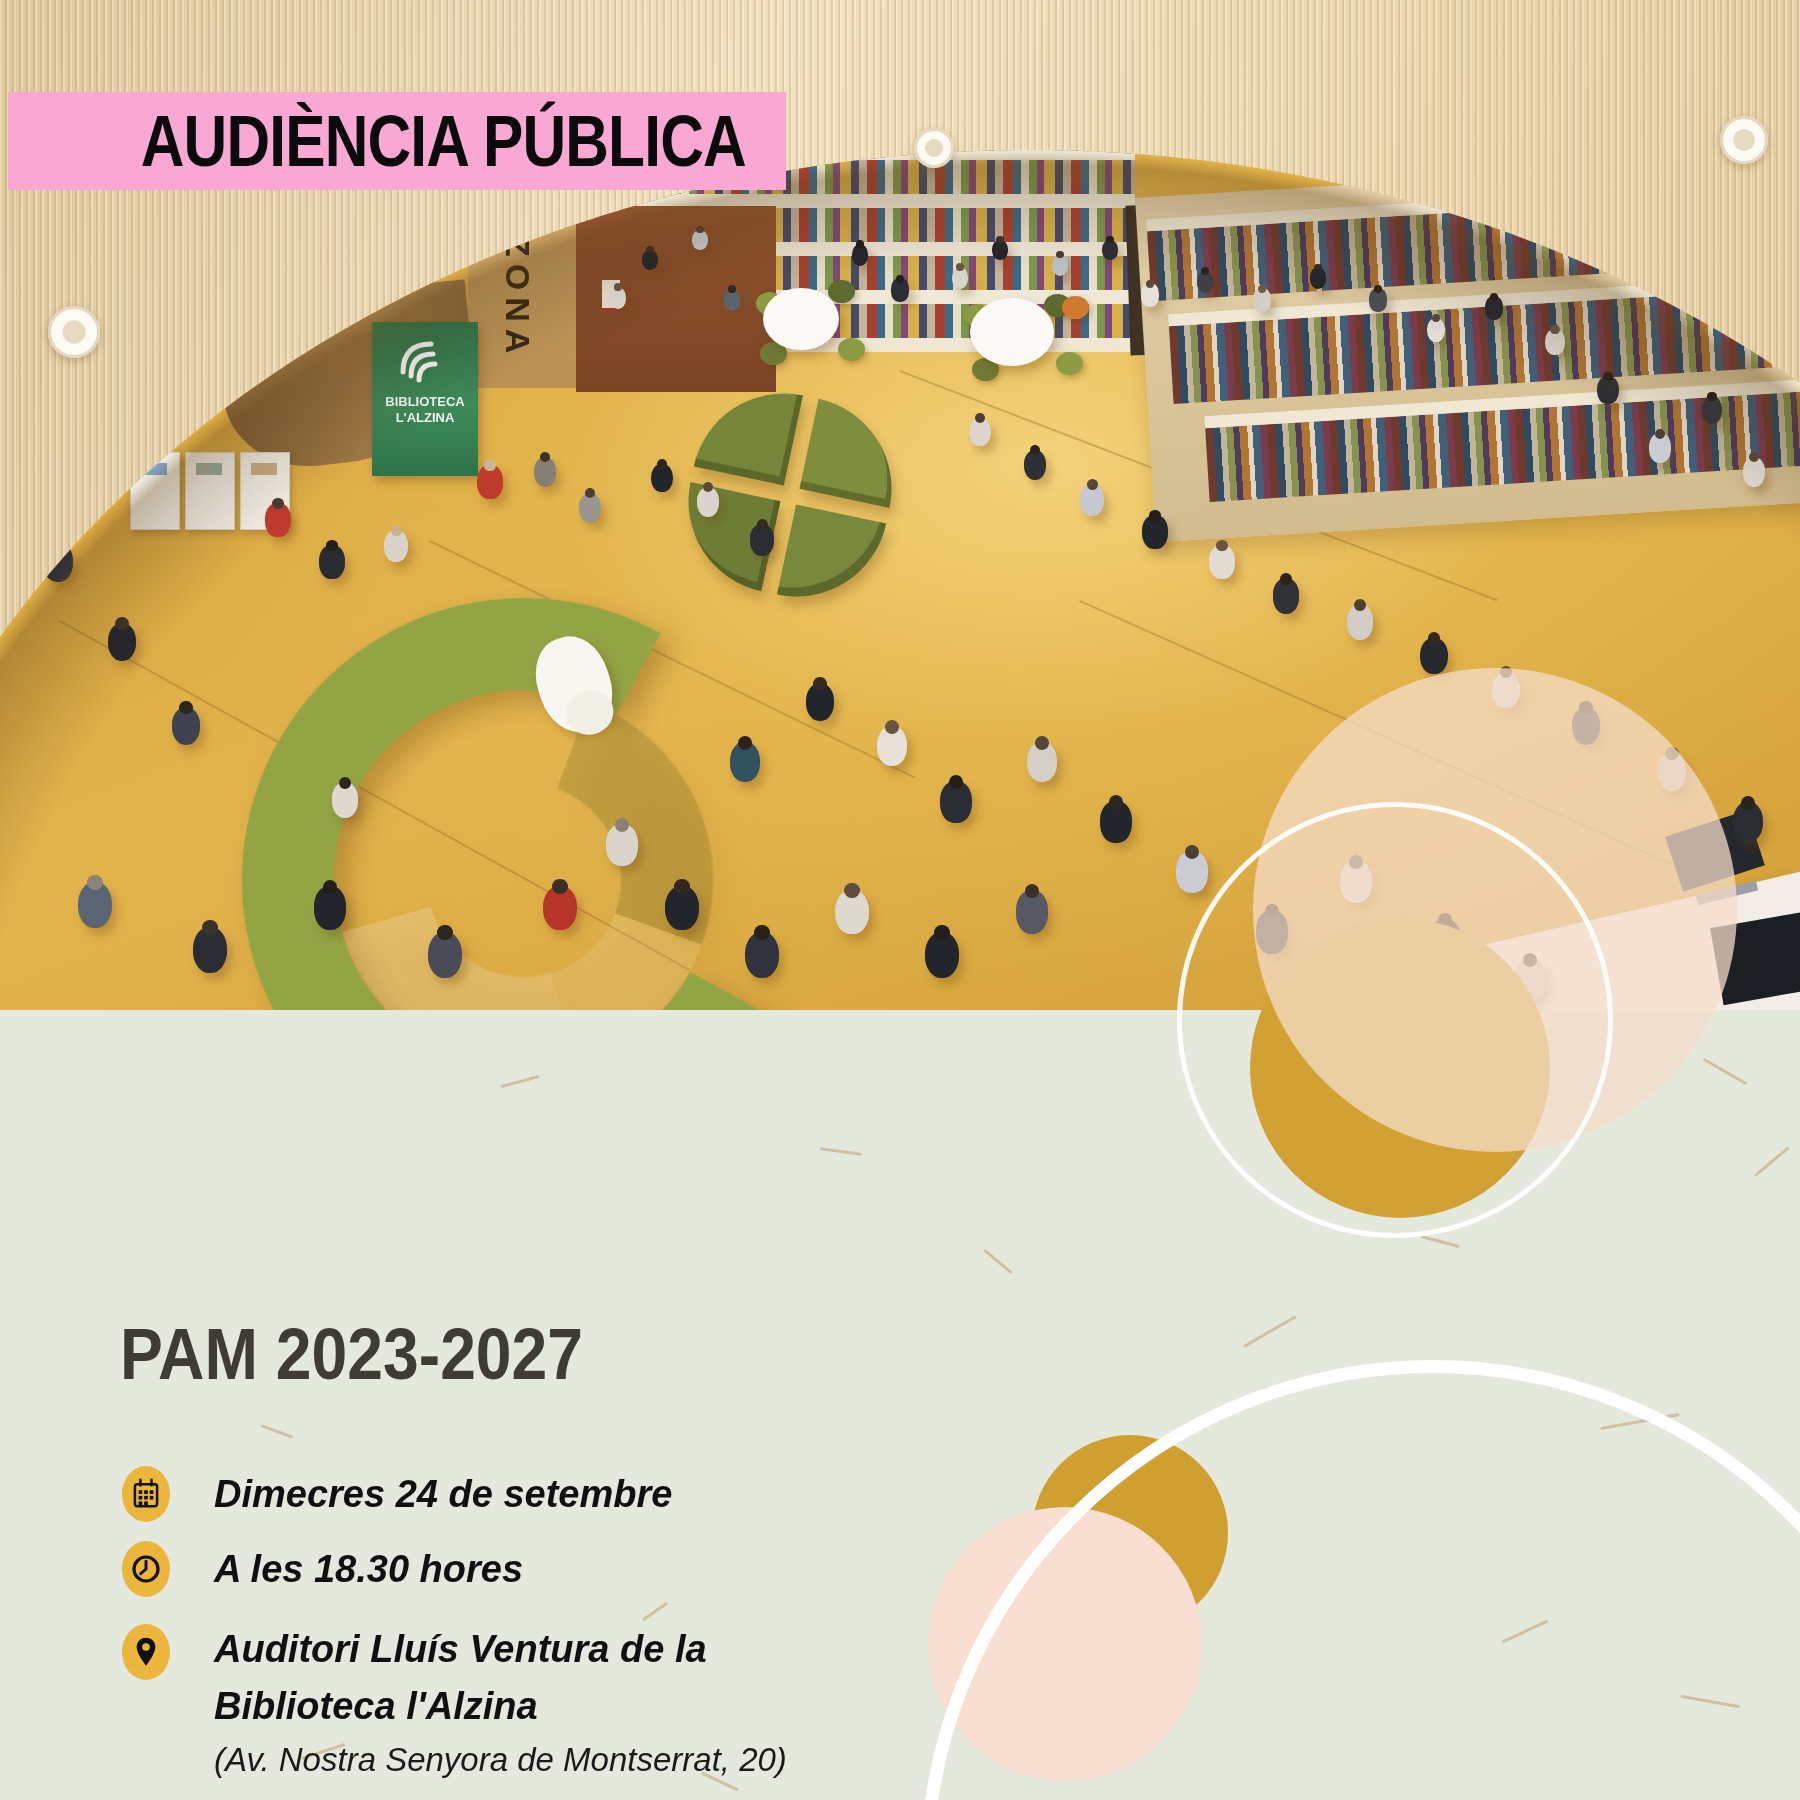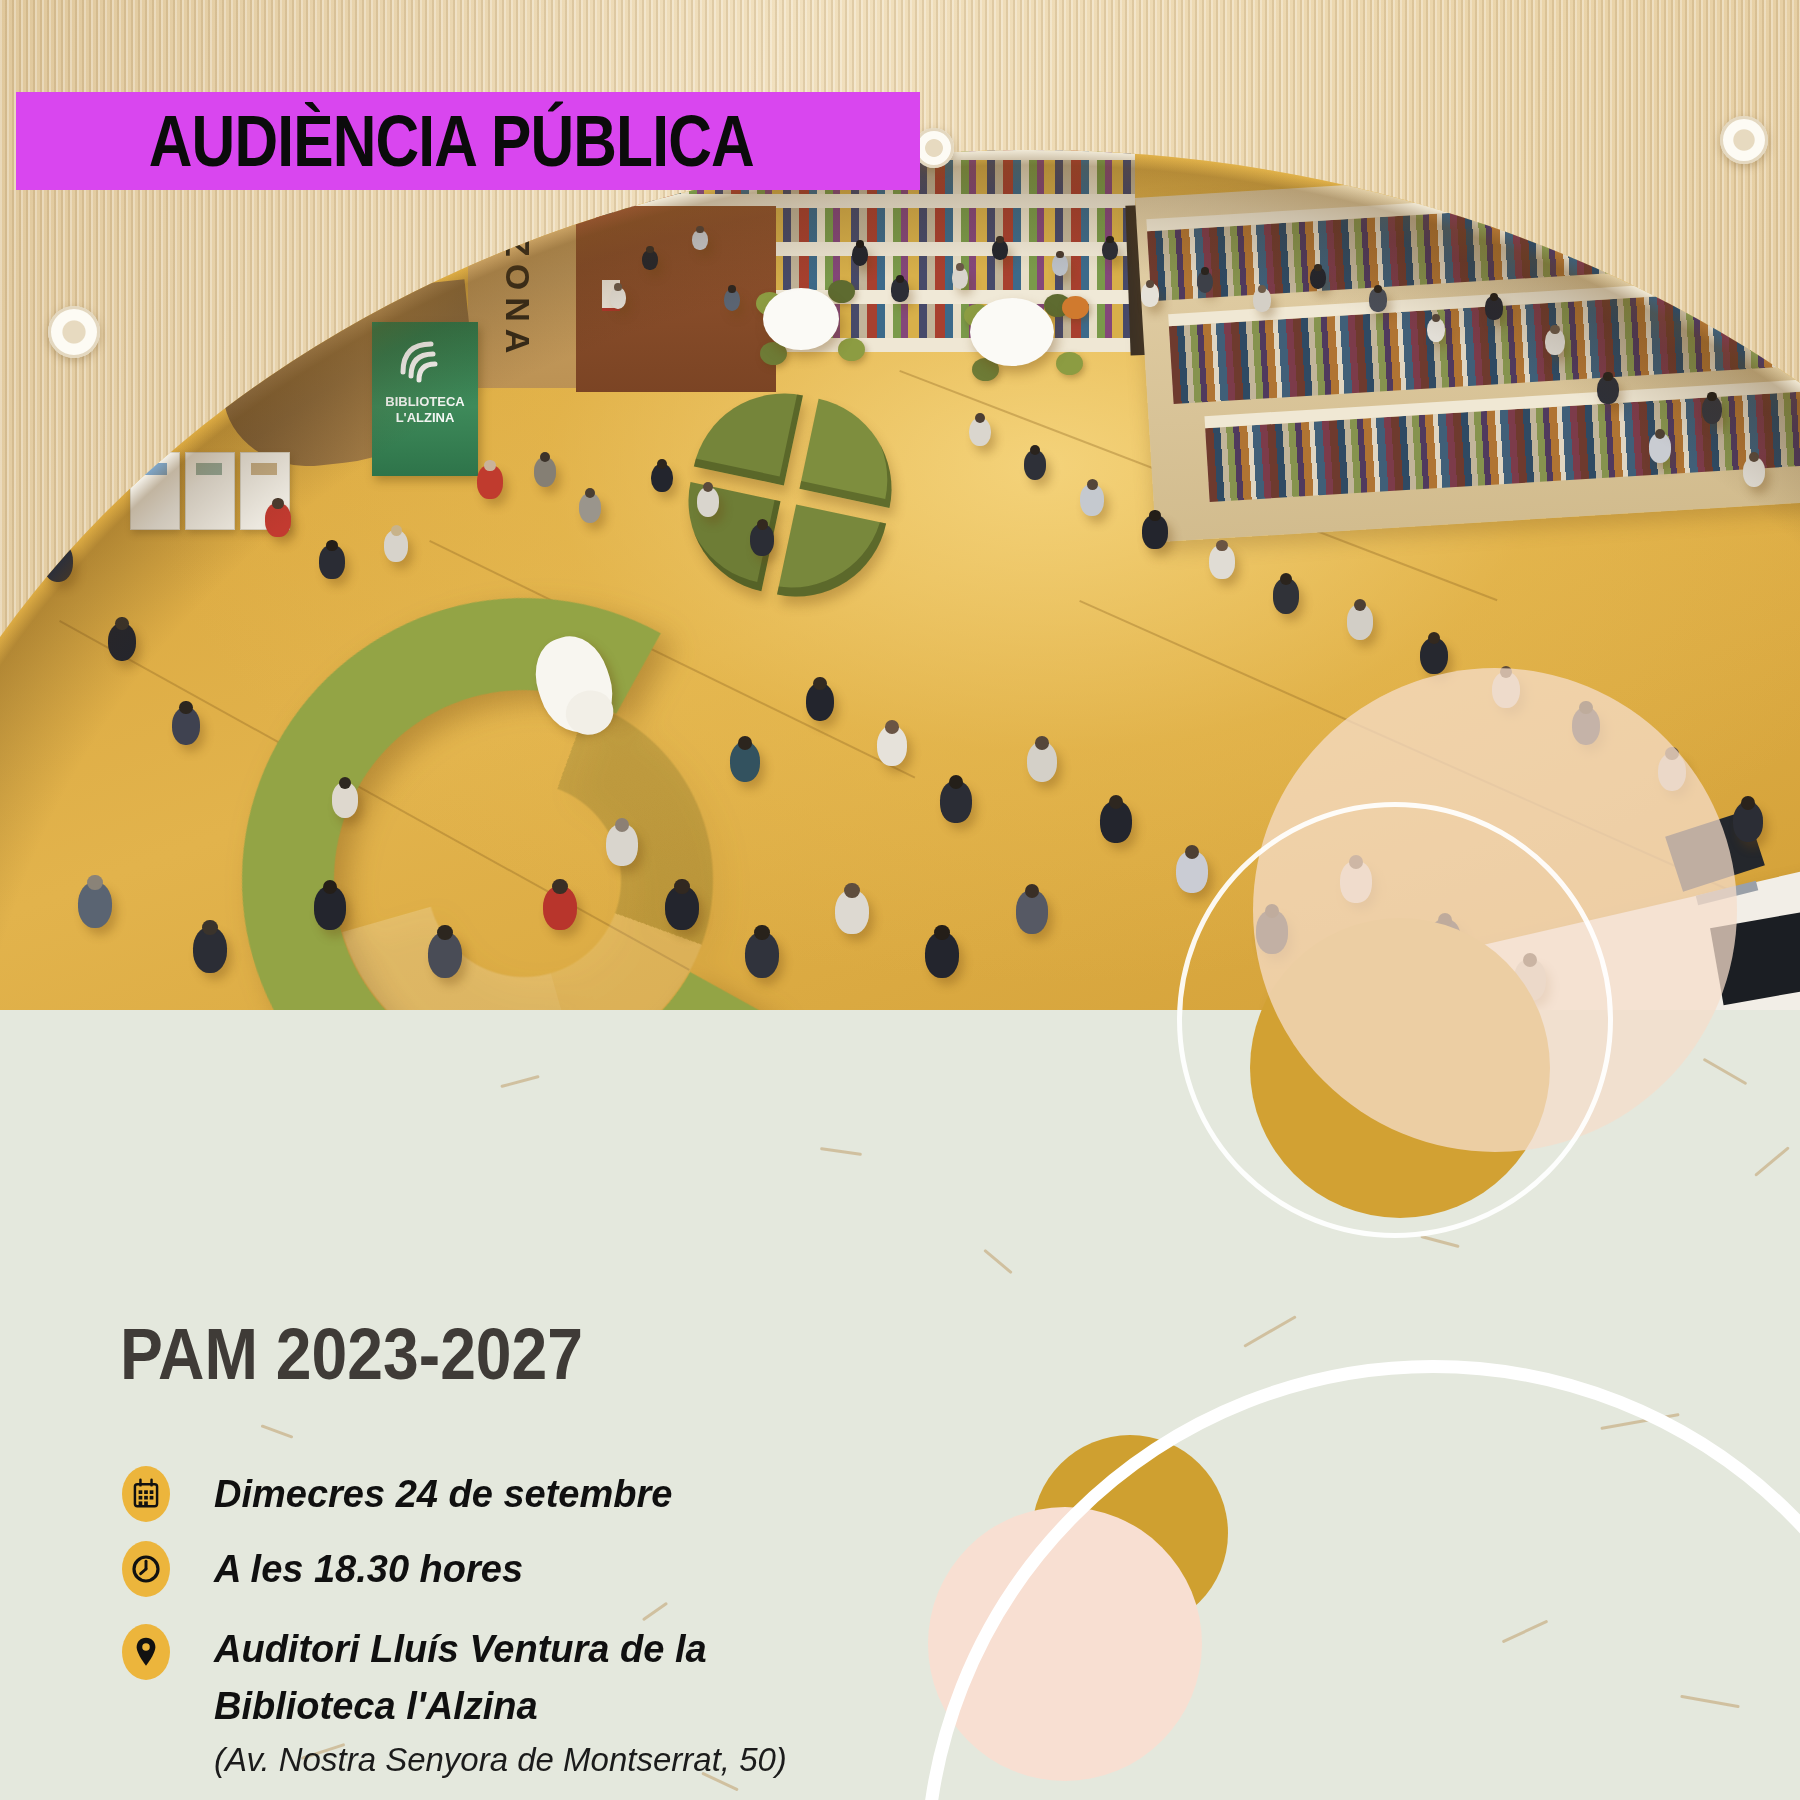--- a/index.html
+++ b/index.html
@@ -77,21 +77,21 @@
   .light{position:absolute;border-radius:50%;
     background:radial-gradient(circle,#E7DAC0 0 30%,#FDFBF4 33% 100%);
     box-shadow:0 3px 8px rgba(120,90,40,.35), inset 0 0 0 3px rgba(190,165,115,.4);}
 
   .person{position:absolute;}
   .pbody{position:absolute;left:0;top:0;width:100%;height:100%;border-radius:46%;
     box-shadow:5px 7px 10px rgba(110,70,15,.30);}
   .phead{position:absolute;border-radius:50%;}
 
   
-  .badge{position:absolute;left:16px;top:92px;width:904px;height:98px;background:#d946ef;
+  .badge{position:absolute;left:8px;top:92px;width:778px;height:98px;background:#f9a8d4;
     display:flex;align-items:center;z-index:40;}
   .badge span{display:inline-block;font-weight:bold;font-size:72px;color:#0B0B0B;
     padding-left:158px;transform:scaleX(.84);transform-origin:left center;white-space:nowrap;letter-spacing:-1px;}
 
   
   .bottom{position:absolute;left:0;top:1010px;width:1800px;height:790px;background:#E4E8DD;}
   .fiber{position:absolute;height:3px;border-radius:2px;background:rgba(185,145,85,.45);}
 
   .title{position:absolute;left:118px;top:1012px;line-height:1.03;z-index:20;}
   .title div{font-weight:bold;font-size:136px;color:#D9A42A;transform:scaleX(.8);
@@ -546,21 +546,21 @@
       <svg width="30" height="34" viewBox="0 0 24 26">
         <path d="M12 1.5 C7.6 1.5 4.5 4.8 4.5 9 c0 5.4 7.5 15 7.5 15 s7.5-9.6 7.5-15 c0-4.2-3.1-7.5-7.5-7.5 z" fill="#111111"></path>
         <circle cx="12" cy="9" r="3" fill="#ECB53C"></circle>
       </svg>
     </div>
     <div>
       <div class="loctext">
         <span>Auditori Lluís Ventura de la</span><br>
         <span>Biblioteca l'Alzina</span>
       </div>
-      <div class="address">(Av. Nostra Senyora de Montserrat, 50)</div>
+      <div class="address">(Av. Nostra Senyora de Montserrat, 20)</div>
     </div>
   </div>
 
   <div class="circ gold-upper"></div>
   <div class="circ peach-upper"></div>
   <div class="circ ring-upper"></div>
   <div class="circ gold-lower"></div>
   <div class="circ pink-lower"></div>
   <div class="circ ring-big"></div>
 </div>

